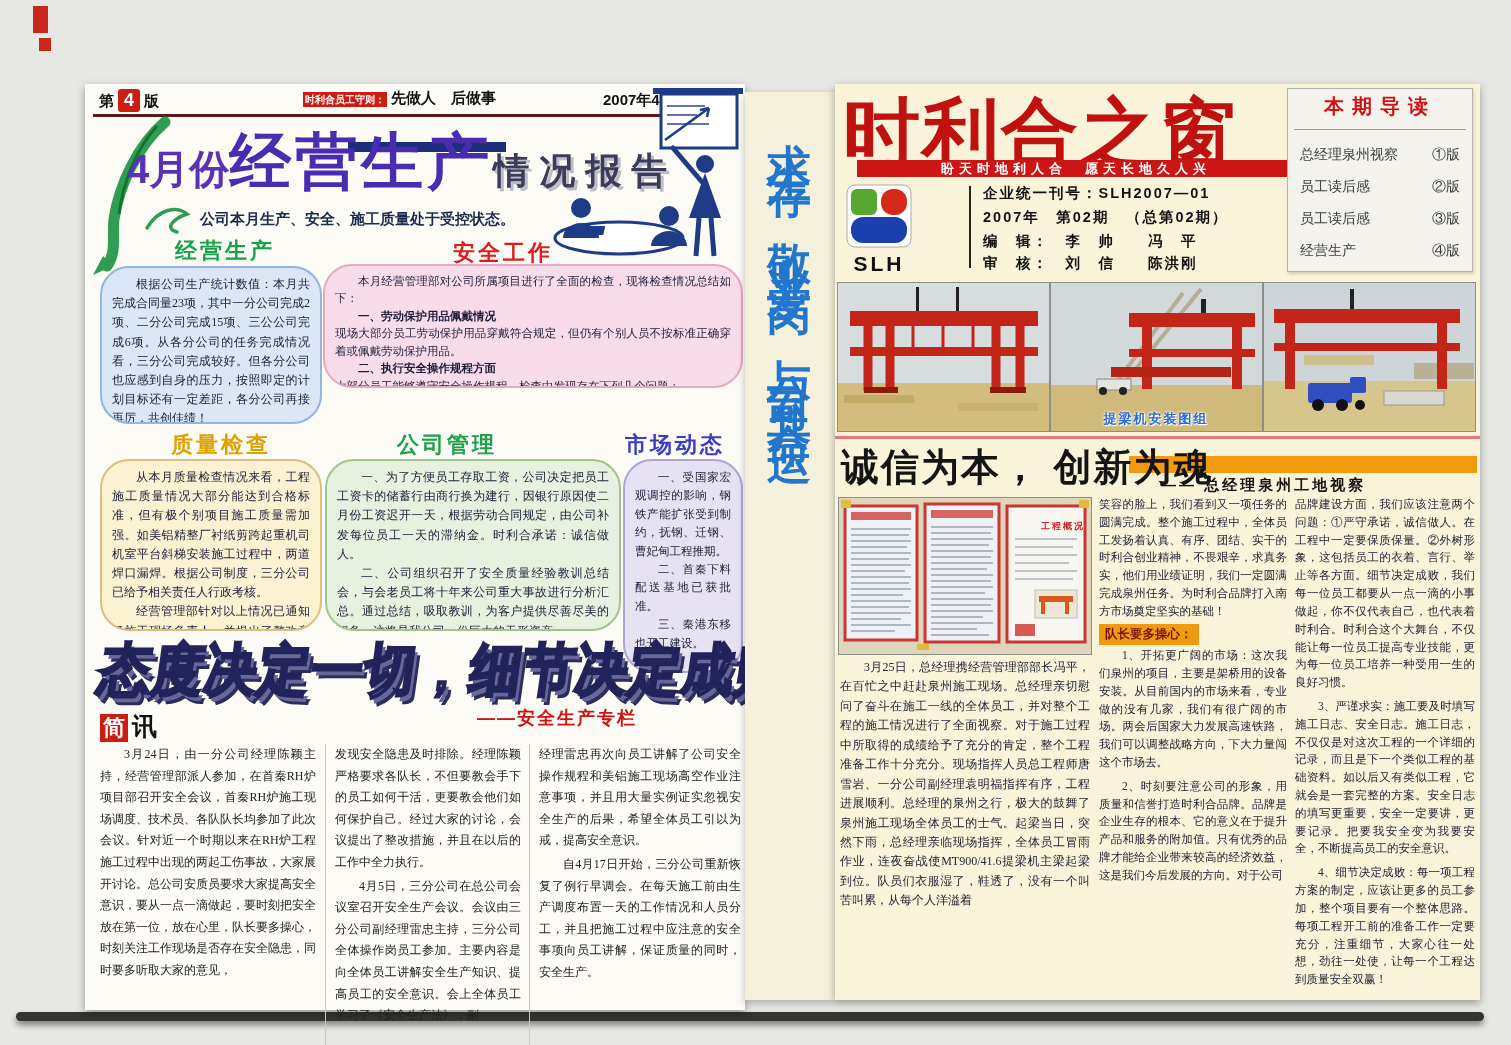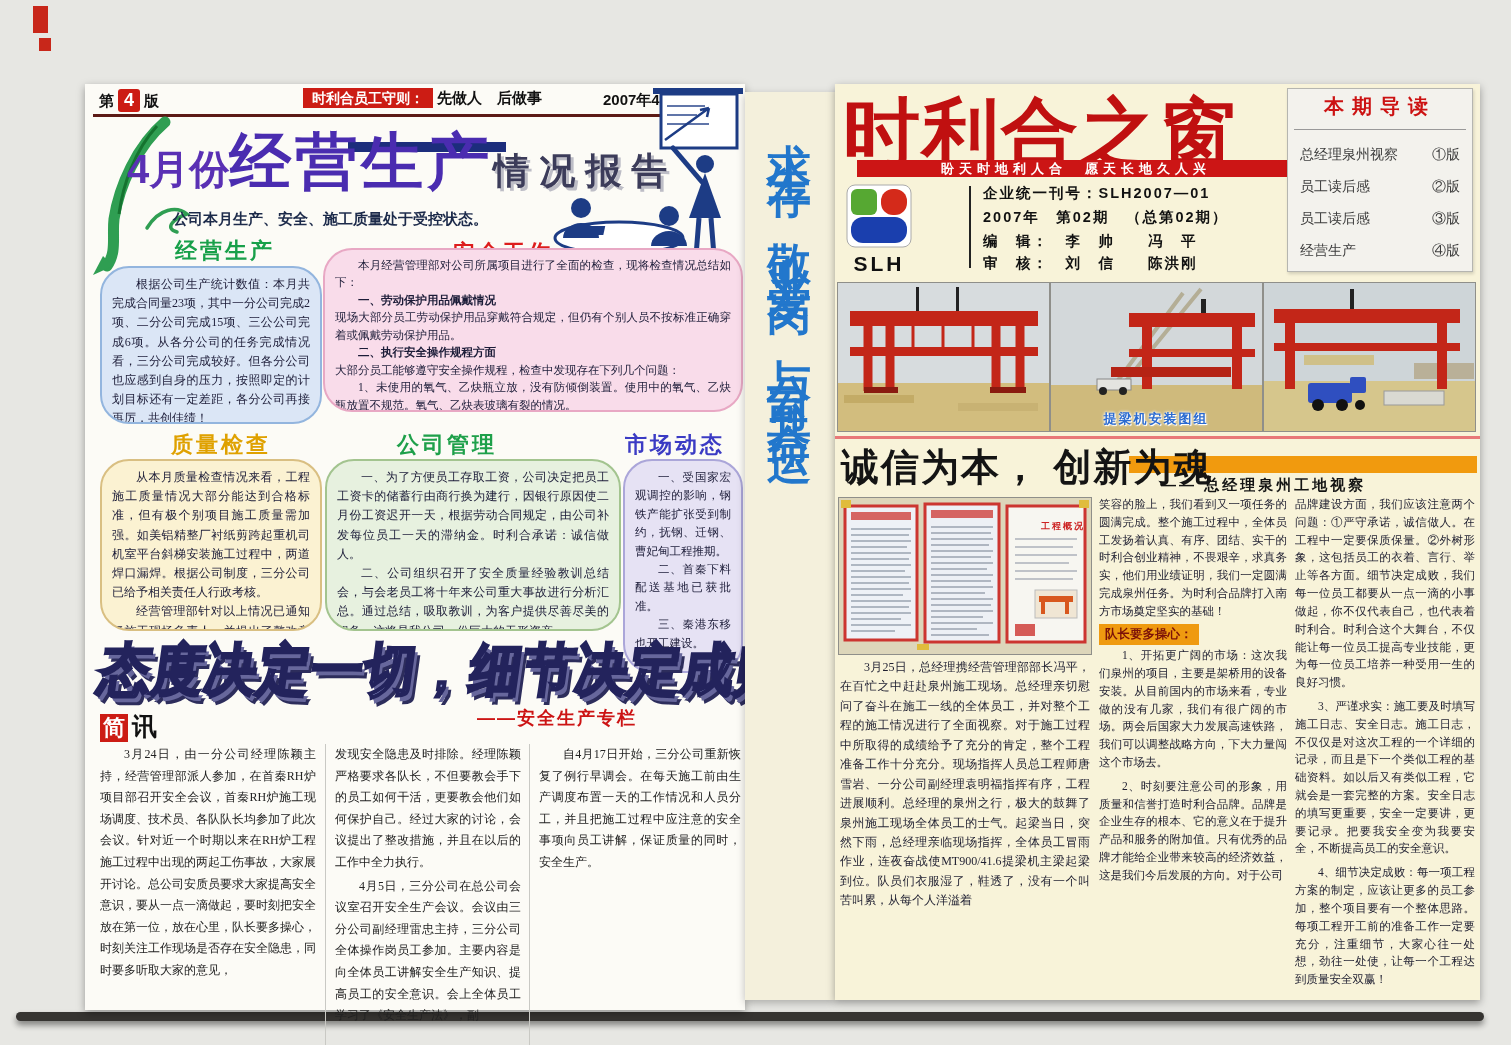--- a/index.html
+++ b/index.html
@@ -89,39 +89,39 @@
   <div class="abs scan-shadow"></div>
 
   <div class="abs page page-left">
 
     <div class="abs" style="left:14px;top:5px;">
       <span class="hdr-text">第</span>
       <span class="red-tag page-no-box">4</span>
       <span class="hdr-text">版</span>
     </div>
     <div class="abs" style="left:218px;top:5px;">
-      <span class="red-tag" style="font-size:14px;padding:2px 9px;">时利合员工守则：</span>
+      <span class="red-tag" style="font-size:10px;padding:2px 2px;">时利合员工守则：</span>
       <span class="hdr-text">先做人　后做事</span>
     </div>
     <div class="abs hdr-text" style="left:518px;top:7px;">2007年4月25日</div>
     <div class="abs hdr-rule" style="left:8px;top:30px;width:644px;"></div>
 
     <svg class="abs" style="left:2px;top:30px;" width="110" height="165" viewBox="0 0 110 165">
       <path d="M78,8 C50,32 32,72 27,105 C25,122 30,138 20,152" stroke="#2f9e52" stroke-width="11" fill="none" stroke-linecap="round"></path>
       <path d="M16,142 L6,161 L26,152 Z" fill="#2f9e52"></path>
       <path d="M70,12 C48,36 36,70 32,100" stroke="#15732f" stroke-width="3" fill="none"></path>
     </svg>
     <div class="abs t-bar" style="left:263px;top:58px;width:158px;"></div>
     <div class="abs" style="left:42px;top:36px;white-space:nowrap;">
       <span class="t-prefix">4月份</span><span class="t-main">经营生产</span><span class="t-suffix">情况报告</span>
     </div>
     <svg class="abs" style="left:58px;top:118px;" width="48" height="34" viewBox="0 0 48 34">
       <path d="M4,26 C16,6 34,4 44,12 C32,16 20,26 34,30" stroke="#2f9e52" stroke-width="3.5" fill="none" stroke-linecap="round"></path>
     </svg>
-    <div class="abs t-sub" style="left:88px;top:126px;">公司本月生产、安全、施工质量处于受控状态。</div>
+    <div class="abs t-sub" style="left:115px;top:126px;">公司本月生产、安全、施工质量处于受控状态。</div>
 
     <svg class="abs" style="left:468px;top:2px;" width="192" height="176" viewBox="0 0 192 176">
       <rect x="100" y="2" width="90" height="6" fill="#1d3c85"></rect>
       <rect x="108" y="8" width="76" height="54" fill="#ffffff" stroke="#1d3c85" stroke-width="3"></rect>
       <path d="M114,20 h38 M114,29 h30 M114,38 h42" stroke="#1d3c85" stroke-width="2" opacity=".7"></path>
       <path d="M112,54 L156,22 M156,22 l-9,2 M156,22 l-2,9" stroke="#1d3c85" stroke-width="2.5" fill="none"></path>
       <circle cx="152" cy="78" r="9" fill="#1d3c85"></circle>
       <path d="M152,87 L136,132 L168,132 Z" fill="#1d3c85"></path>
       <path d="M149,96 L120,62" stroke="#1d3c85" stroke-width="5" stroke-linecap="round"></path>
       <path d="M146,132 L143,170 M158,132 L161,170" stroke="#1d3c85" stroke-width="5"></path>
@@ -132,21 +132,21 @@
       <circle cx="116" cy="130" r="10" fill="#1d3c85"></circle>
       <path d="M98,160 a18,15 0 0 1 36,0 Z" fill="#1d3c85"></path>
     </svg>
 
     <div class="abs stitle" style="left:90px;top:152px;color:#18a04a;">经营生产</div>
     <div class="abs sbox box-business" style="left:15px;top:182px;width:222px;height:158px;">
       <p class="indent">根据公司生产统计数值：本月共完成合同量23项，其中一分公司完成2项、二分公司完成15项、三公公司完成6项。从各分公司的任务完成情况看，三分公司完成较好。但各分公司也应感到自身的压力，按照即定的计划目标还有一定差距，各分公司再接再厉，共创佳绩！</p>
     </div>
 
     <div class="abs stitle" style="left:368px;top:154px;color:#dd1d1d;">安全工作</div>
-    <div class="abs sbox box-safety" style="left:238px;top:164px;width:420px;height:164px;font-size:11.5px;line-height:1.52;">
+    <div class="abs sbox box-safety" style="left:238px;top:180px;width:420px;height:124px;font-size:11.5px;line-height:1.52;">
       <p class="indent">本月经营管理部对公司所属项目进行了全面的检查，现将检查情况总结如下：</p>
       <p class="indent" style="font-weight:bold;">一、劳动保护用品佩戴情况</p>
       <p>现场大部分员工劳动保护用品穿戴符合规定，但仍有个别人员不按标准正确穿着或佩戴劳动保护用品。</p>
       <p class="indent" style="font-weight:bold;">二、执行安全操作规程方面</p>
       <p>大部分员工能够遵守安全操作规程，检查中发现存在下列几个问题：</p>
       <p class="indent">1、未使用的氧气、乙炔瓶立放，没有防倾倒装置。使用中的氧气、乙炔瓶放置不规范。氧气、乙炔表玻璃有裂的情况。</p>
 
     </div>
 
     <div class="abs stitle" style="left:86px;top:346px;color:#dfa100;">质量检查</div>
@@ -178,20 +178,21 @@
     <div class="abs colsep" style="left:240px;top:660px;height:308px;"></div>
     <div class="abs colsep" style="left:444px;top:660px;height:308px;"></div>
     <div class="abs bcol" style="left:15px;top:660px;width:216px;height:312px;">
       <p class="indent">3月24日，由一分公司经理陈颖主持，经营管理部派人参加，在首秦RH炉项目部召开安全会议，首秦RH炉施工现场调度、技术员、各队队长均参加了此次会议。针对近一个时期以来在RH炉工程施工过程中出现的两起工伤事故，大家展开讨论。总公司安质员要求大家提高安全意识，要从一点一滴做起，要时刻把安全放在第一位，放在心里，队长要多操心，时刻关注工作现场是否存在安全隐患，同时要多听取大家的意见，</p>
     </div>
     <div class="abs bcol" style="left:250px;top:660px;width:186px;height:312px;">
       <p>发现安全隐患及时排除。经理陈颖严格要求各队长，不但要教会手下的员工如何干活，更要教会他们如何保护自己。经过大家的讨论，会议提出了整改措施，并且在以后的工作中全力执行。</p>
       <p class="indent">4月5日，三分公司在总公司会议室召开安全生产会议。会议由三分公司副经理雷忠主持，三分公司全体操作岗员工参加。主要内容是向全体员工讲解安全生产知识、提高员工的安全意识。会上全体员工学习了《安全生产法》，副</p>
     </div>
     <div class="abs bcol" style="left:454px;top:660px;width:202px;height:312px;">
+      <p>经理雷忠再次向员工讲解了公司安全操作规程和美铝施工现场高空作业注意事项，并且用大量实例证实忽视安全生产的后果，希望全体员工引以为戒，提高安全意识。</p>
       <p class="indent">自4月17日开始，三分公司重新恢复了例行早调会。在每天施工前由生产调度布置一天的工作情况和人员分工，并且把施工过程中应注意的安全事项向员工讲解，保证质量的同时，安全生产。</p>
     </div>
   </div>
 
   <div class="abs strip">
     <div class="vert">求生存</div>
     <div class="vert">敬业爱岗</div>
     <div class="vert">与公司共命运</div>
   </div>
 

